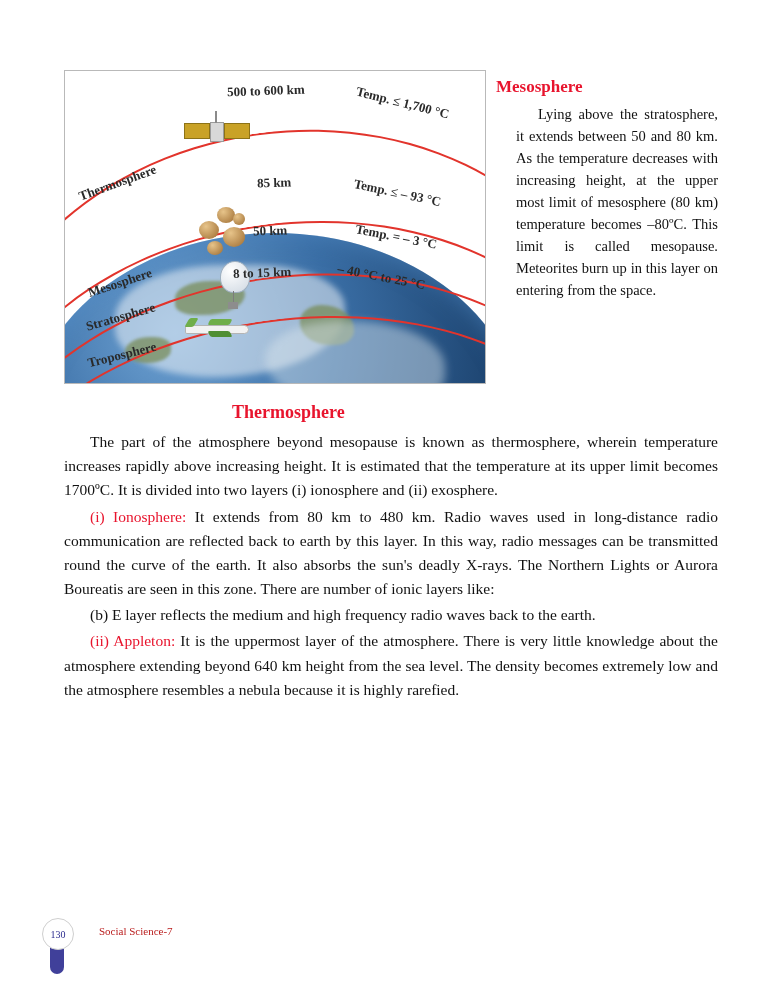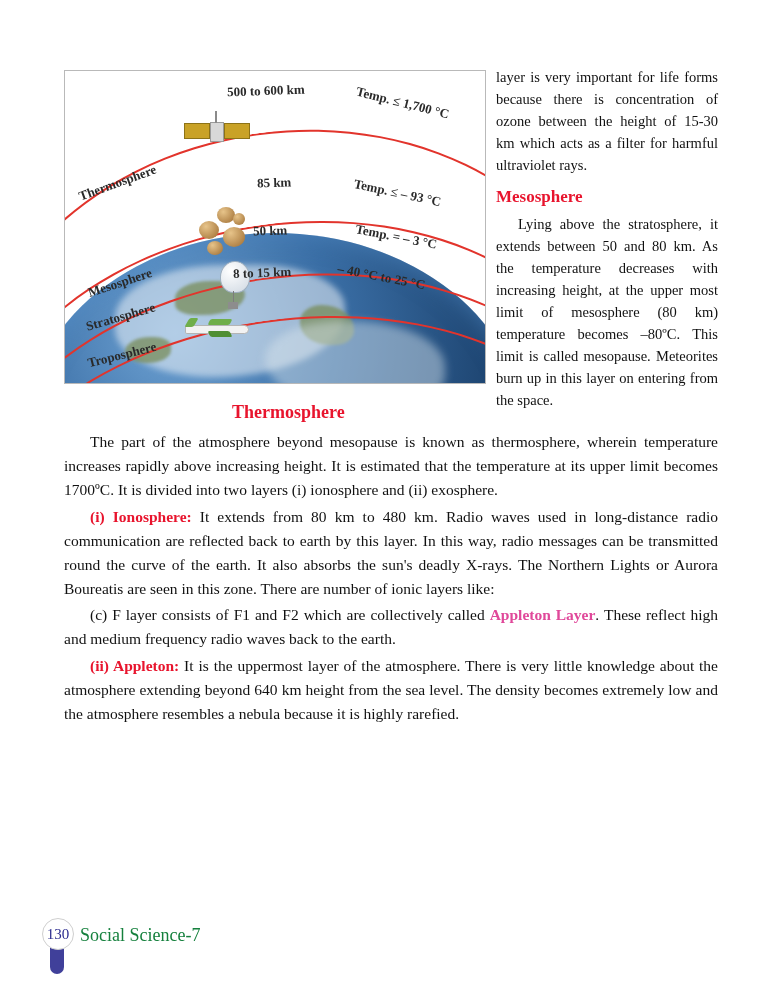--- a/index.html
+++ b/index.html
@@ -177,21 +177,21 @@
     position: absolute;
     left: 496px;
     top: 66px;
     width: 222px;
     font-size: 14.5px;
     line-height: 1.52;
     text-align: justify;
     color: #111111;
   }
   .col-right p { margin: 0 0 0 0; }
-  .col-right p.indent { text-indent: 22px; }
+  .col-right p.indent { text-indent: 22px; margin-left: 20px; }
 
   .heading {
     color: #e8142d;
     font-weight: bold;
     font-size: 17px;
     margin: 8px 0 3px 0;
     font-family: "Liberation Serif", serif;
   }
 
   .full-col {
@@ -209,21 +209,21 @@
 
   .heading-main {
     color: #e8142d;
     font-weight: bold;
     font-size: 18px;
     margin: 0 0 4px 0;
     padding-left: 168px;
   }
   .run-in {
     color: #e8142d;
-    font-weight: bold;
+    font-weight: normal;
   }
   .pink-term {
     color: #e0489a;
     font-weight: bold;
   }
 
   
   .footer {
     position: absolute;
     left: 42px;
@@ -232,39 +232,39 @@
     height: 40px;
   }
   .page-badge {
     position: absolute;
     left: 0; top: 0;
     width: 30px; height: 30px;
     border-radius: 50%;
     background: #ffffff;
     border: 1px solid #cfcfcf;
     color: #2b2b8f;
-    font-size: 15px;
+    font-size: 10px;
     display: flex;
     align-items: center;
     justify-content: center;
     font-family: "Liberation Serif", serif;
   }
   .footer-drop {
     position: absolute;
     left: 8px; top: 26px;
     width: 14px; height: 30px;
     background: #2b2b8f;
     border-radius: 0 0 7px 7px;
     opacity: 0.9;
   }
   .footer-text {
     position: absolute;
-    left: 38px; top: 7px;
-    font-size: 18px;
-    color: #15803d;
+    left: 57px; top: 7px;
+    font-size: 11px;
+    color: #b91c1c;
   }
 </style>
 </head>
 <body>
 
 <div class="page">
 
   <div class="figure">
     <div class="earth">
       <div class="land l1"></div>
@@ -315,33 +315,32 @@
     <div class="fig-label lbl-h3">50 km</div>
     <div class="fig-label lbl-h4">8 to 15 km</div>
 
     <div class="fig-label lbl-t1">Temp. ≤ 1,700 °C</div>
     <div class="fig-label lbl-t2">Temp. ≤ – 93 °C</div>
     <div class="fig-label lbl-t3">Temp. = – 3 °C</div>
     <div class="fig-label lbl-t4">– 40 °C to 25 °C</div>
   </div>
 
   <div class="col-right">
-    <p>layer is very important for life forms because there is concentration of ozone between the height of 15-30 km which acts as a filter for harmful ultraviolet rays.</p>
     <div class="heading">Mesosphere</div>
     <p class="indent">Lying above the stratosphere, it extends between 50 and 80 km. As the temperature decreases with increasing height, at the upper most limit of mesosphere (80 km) temperature becomes –80ºC. This limit is called mesopause. Meteorites burn up in this layer on entering from the space.</p>
   </div>
 
   <div class="full-col">
     <div class="heading-main">Thermosphere</div>
     <p class="indent">The part of the atmosphere beyond mesopause is known as thermosphere, wherein temperature increases rapidly above increasing height. It is estimated that the temperature at its upper limit becomes 1700ºC. It is divided into two layers (i) ionosphere and (ii) exosphere.</p>
 
     <p class="indent"><span class="run-in">(i) Ionosphere:</span><span> It extends from 80 km to 480 km. Radio waves used in long-distance radio communication are reflected back to earth by this layer. In this way, radio messages can be transmitted round the curve of the earth. It also absorbs the sun's deadly X-rays. The Northern Lights or Aurora Boureatis are seen in this zone. There are number of ionic layers like:</span></p>
 
-
-    <p class="indent"><span>(c) F layer consists of F1 and F2 which are collectively called </span><span class="pink-term">Appleton Layer</span><span>. These reflect high and medium frequency radio waves back to the earth.</span></p>
+    <p class="indent">(b) E layer reflects the medium and high frequency radio waves back to the earth.</p>
+
 
     <p class="indent"><span class="run-in">(ii) Appleton:</span><span> It is the uppermost layer of the atmosphere. There is very little knowledge about the atmosphere extending beyond 640 km height from the sea level. The density becomes extremely low and the atmosphere resembles a nebula because it is highly rarefied.</span></p>
   </div>
 
   <div class="footer">
     <div class="footer-drop"></div>
     <div class="page-badge">130</div>
     <div class="footer-text">Social Science-7</div>
   </div>
 

